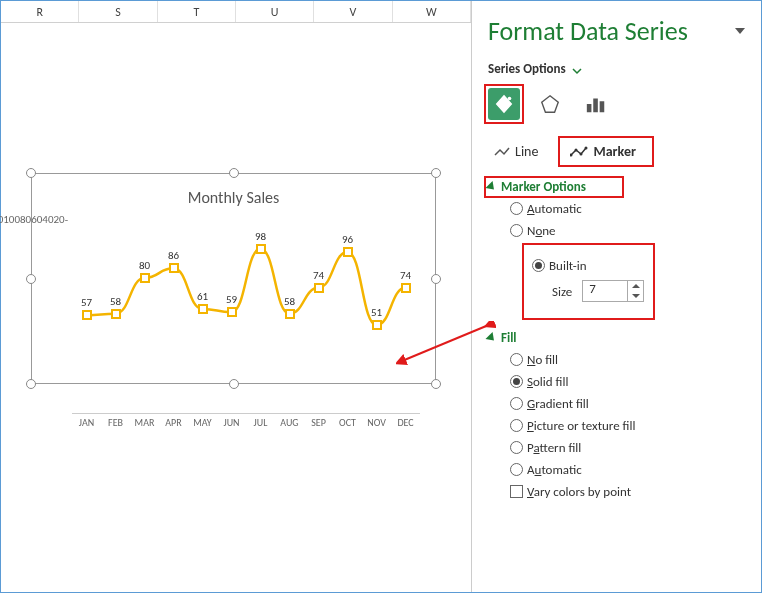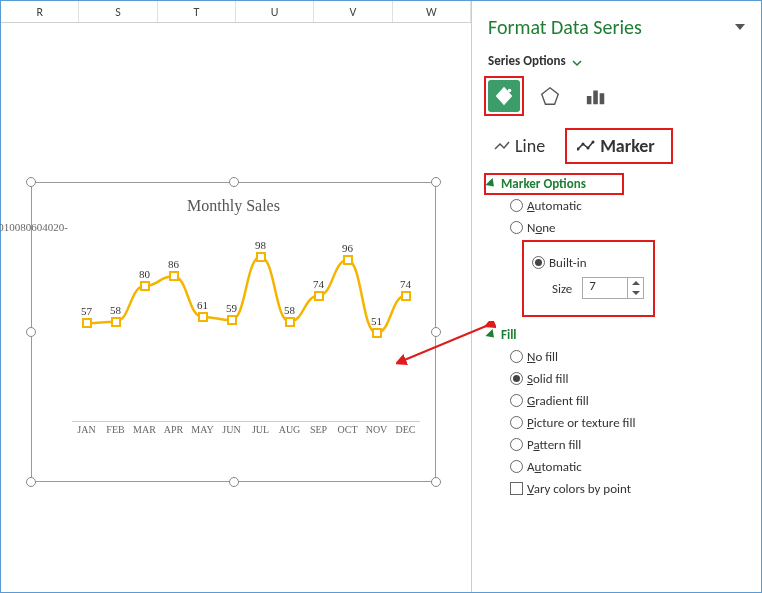--- a/index.html
+++ b/index.html
@@ -1,45 +1,45 @@
 <!DOCTYPE html>
 <html><head>
 <meta charset="utf-8">
 <style>
 * { box-sizing: border-box; margin: 0; padding: 0; }
 body { font-family: 'Segoe UI', Calibri, sans-serif; font-size: 13px; color: #333; background: #fff; }
 .container { width: 762px; height: 593px; border: 1px solid #5b9bd5; position: relative; display: flex; }
 .sheet-area { flex: 1; position: relative; background: #fff; }
 .col-headers { display: flex; height: 22px; border-bottom: 1px solid #d0d0d0; }
 .col-header { flex: 1; text-align: center; font-size: 12px; color: #444; border-right: 1px solid #e0e0e0; line-height: 22px; }
-.chart-wrapper { position: absolute; left: 30px; top: 181px; width: 405px; height: 300px; border: 1px solid #999; background: #fff; font-family: Liberation Serif, serif; }
+.chart-wrapper { position: absolute; left: 30px; top: 172px; width: 405px; height: 211px; border: 1px solid #999; background: #fff; }
 .handle { position: absolute; width: 10px; height: 10px; background: #fff; border: 1.5px solid #888; border-radius: 50%; }
 .handle.tl { left: -6px; top: -6px; } .handle.tm { left: 50%; top: -6px; margin-left: -5px; } .handle.tr { right: -6px; top: -6px; }
 .handle.ml { left: -6px; top: 50%; margin-top: -5px; } .handle.mr { right: -6px; top: 50%; margin-top: -5px; }
 .handle.bl { left: -6px; bottom: -6px; } .handle.bm { left: 50%; bottom: -6px; margin-left: -5px; } .handle.br { right: -6px; bottom: -6px; }
 .chart-title { text-align: center; font-size: 16px; color: #555; padding: 14px 0 6px 0; }
 .plot { position: relative; height: 220px; margin: 0 15px 0 40px; }
 .yaxis { position: absolute; left: -34px; top: 0; bottom: 25px; width: 30px; display: flex; justify-content: flex-end; }
 .ytick { text-align: right; font-size: 11px; color: #666; }
 .xaxis { position: absolute; left: 0; right: 0; bottom: 0; height: 20px; display: flex; }
 .xtick { flex: 1; text-align: center; font-size: 10px; color: #666; border-top: 1px solid #ccc; padding-top: 2px; }
 .svg-line { position: absolute; left: 0; top: 0; right: 0; bottom: 25px; }
 .marker { width: 10px; height: 10px; border: 2px solid #f4b400; background: #fff; position: absolute; transform: translate(-50%, -50%); }
 .dlabel { position: absolute; font-size: 11px; color: #333; transform: translate(-50%, -100%); white-space: nowrap; }
 .panel { width: 290px; border-left: 1px solid #ccc; padding: 14px 16px 10px 16px; background: #fff; }
-.panel-title { font-size: 20px; color: #1e7e34; font-weight: normal; display: flex; justify-content: space-between; align-items: center; }
+.panel-title { font-size: 26px; color: #1e7e34; font-weight: normal; display: flex; justify-content: space-between; align-items: center; }
 .down-chev { width: 0; height: 0; border-left: 5px solid transparent; border-right: 5px solid transparent; border-top: 6px solid #555; }
 .series-opt { margin-top: 14px; font-size: 13px; font-weight: bold; display: flex; align-items: center; gap: 6px; }
 .chev-small { width: 10px; height: 10px; display: inline-block; }
 .chev-small svg path { stroke: #1e7e34; stroke-width: 1.5; fill: none; }
 .icon-row { display: flex; gap: 14px; margin-top: 12px; align-items: center; }
 .icon-btn { width: 32px; height: 32px; display: flex; align-items: center; justify-content: center; cursor: pointer; position: relative; }
 .icon-btn.active { background: #3c9d6a; border-radius: 3px; }
 .redbox { border: 2.5px solid #e01b1b; position: absolute; }
-.tabs { display: flex; gap: 20px; margin-top: 20px; font-size: 18px; padding-bottom: 4px; }
+.tabs { display: flex; gap: 20px; margin-top: 20px; font-size: 14px; padding-bottom: 4px; }
 .tab { display: flex; align-items: center; gap: 5px; cursor: pointer; padding: 3px 6px; }
 .tab.active { font-weight: bold; }
 .section-header { display: flex; align-items: center; gap: 6px; margin-top: 12px; font-size: 13px; font-weight: bold; color: #1e7e34; cursor: pointer; }
 .tri { width: 0; height: 0; border-top: 5px solid transparent; border-bottom: 5px solid transparent; border-left: 7px solid #1e7e34; }
 .tri.open { transform: rotate(45deg); }
 .radio-row { display: flex; align-items: center; gap: 4px; margin: 7px 0 7px 22px; font-size: 13px; cursor: pointer; }
 .radio { width: 13px; height: 13px; border: 1px solid #666; border-radius: 50%; display: flex; align-items: center; justify-content: center; }
 .radio.sel::after { content: ''; width: 7px; height: 7px; background: #444; border-radius: 50%; display: block; }
 .check { width: 13px; height: 13px; border: 1px solid #666; }
 .builtin-box { margin-left: 36px; padding: 6px 10px 10px 8px; position: relative; }

